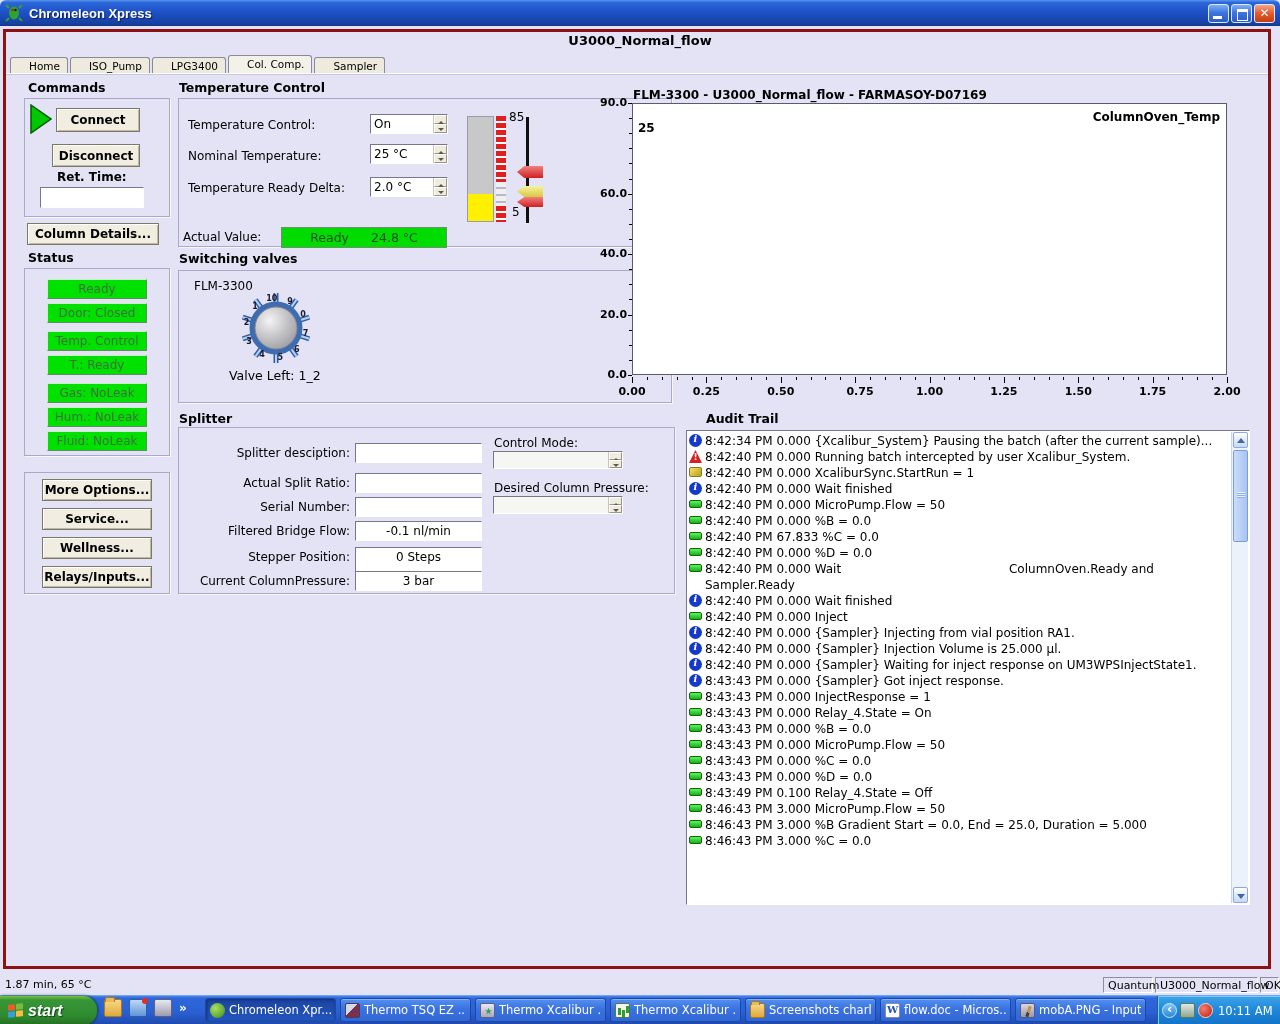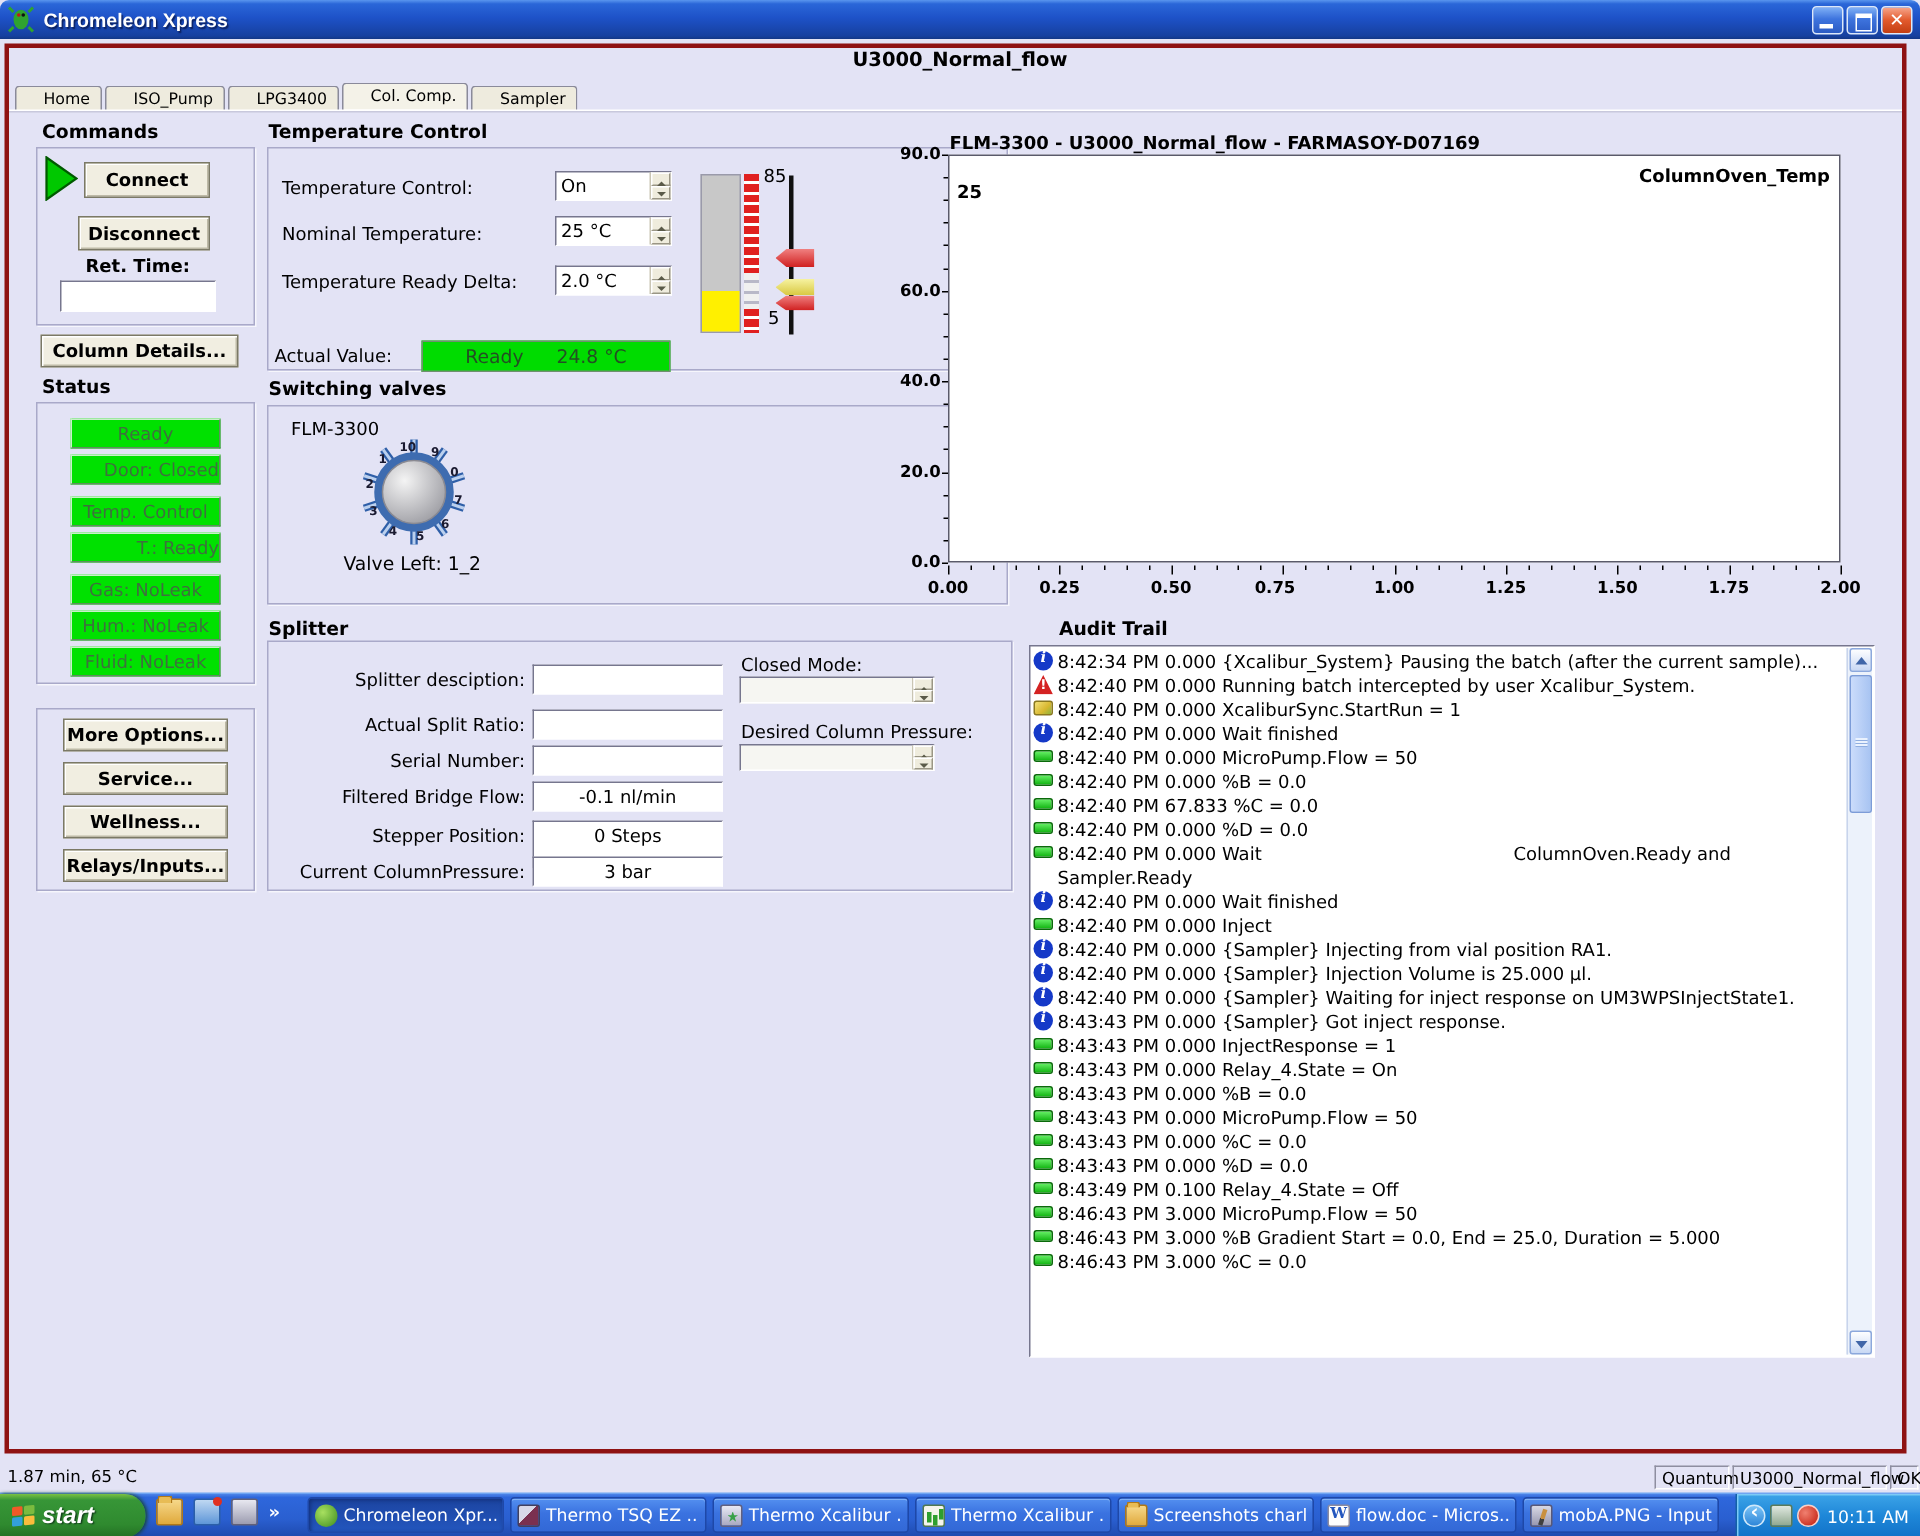--- a/index.html
+++ b/index.html
@@ -54,21 +54,21 @@
   #btn-box { left:24px; top:472px; width:146px; height:122px; display:flex; flex-direction:column;
     align-items:center; padding-top:6px; gap:7px; }
   .ret-input { position:absolute; left:40px; top:187px; width:104px; height:21px; font-size:12px; padding:0 3px; }
 
   
   #status-box { left:24px; top:268px; width:146px; height:188px; display:flex; flex-direction:column;
     align-items:center; padding-top:10px; }
   .badge { width:100px; height:20px; margin-bottom:4px; text-align:center; line-height:18px;
     font-size:12px; color:#3F6F3F; background:#00E100;
     border:1px solid; border-color:#C9EFC9 #5F8F5F #5F8F5F #C9EFC9; }
-  .badge.gap { margin-bottom:8px;text-align:right; }
+  .badge.gap { margin-bottom:8px; }
 
   
   .spin { position:absolute; display:flex; background:#fff; border:1px solid;
     border-color:#76768E #FFFFFF #FFFFFF #76768E; }
   .spin.gray { background:#F6F6F2; }
   .spin-val { flex:1; font-size:12px; padding:2px 0 0 3px; overflow:hidden; white-space:nowrap; }
   .spin-btns { width:14px; display:flex; flex-direction:column; border-left:1px solid #C9C5B4; }
   .sbu,.sbd { flex:1; background:#EFECDD; border:1px solid #FFFFFF; border-right-color:#9A9685;
     border-bottom-color:#9A9685; position:relative; }
   .sbu::after { content:""; position:absolute; left:3px; top:2px; border:3px solid transparent; border-bottom:3px solid #5A5A48; }
@@ -370,21 +370,21 @@
   <div class="vbox sunken" style="left:355px;top:473px;width:127px;height:20px"></div>
   <div class="slabel" style="left:140px;top:500px">Serial Number:</div>
   <div class="vbox sunken" style="left:355px;top:497px;width:127px;height:20px"></div>
   <div class="slabel" style="left:140px;top:524px">Filtered Bridge Flow:</div>
   <div class="vbox sunken" style="left:355px;top:521px;width:127px;height:20px">-0.1 nl/min</div>
   <div class="slabel" style="left:140px;top:550px">Stepper Position:</div>
   <div class="vbox sunken" style="left:355px;top:547px;width:127px;height:32px">0 Steps</div>
   <div class="slabel" style="left:140px;top:574px">Current ColumnPressure:</div>
   <div class="vbox sunken" style="left:355px;top:571px;width:127px;height:20px">3 bar</div>
 
-  <div class="flabel" style="left:494px;top:436px">Closed Mode:</div>
+  <div class="flabel" style="left:494px;top:436px">Control Mode:</div>
   <div class="spin gray" style="left:493px;top:451px;width:130px;height:18px">
     <span class="spin-val"></span>
     <span class="spin-btns">
         <span class="sbu"></span>
         <span class="sbd"></span>
       </span>
   </div>
   <div class="flabel" style="left:494px;top:481px">Desired Column Pressure:</div>
   <div class="spin gray" style="left:493px;top:496px;width:130px;height:18px">
     <span class="spin-val"></span>
@@ -422,21 +422,21 @@
       <div class="ytick-minor" style="top: 75.4444px;"></div>
       <div class="ytick-minor" style="top: 60.3333px;"></div>
       <div class="ytick-minor" style="top: 45.2222px;"></div>
       <div class="ytick-minor" style="top: 30.1111px;"></div>
       <div class="xtick-label" style="left: 12px;">0.00</div>
       <div class="xtick-major" style="left: 32px;"></div>
       <div class="xtick-label" style="left: 86.375px;">0.25</div>
       <div class="xtick-major" style="left: 106.375px;"></div>
       <div class="xtick-label" style="left: 160.75px;">0.50</div>
       <div class="xtick-major" style="left: 180.75px;"></div>
-      <div class="xtick-label" style="left: 230px;">0.75</div>
+      <div class="xtick-label" style="left: 240px;">0.75</div>
       <div class="xtick-major" style="left: 255.125px;"></div>
       <div class="xtick-label" style="left: 309.5px;">1.00</div>
       <div class="xtick-major" style="left: 329.5px;"></div>
       <div class="xtick-label" style="left: 383.875px;">1.25</div>
       <div class="xtick-major" style="left: 403.875px;"></div>
       <div class="xtick-label" style="left: 458.25px;">1.50</div>
       <div class="xtick-major" style="left: 478.25px;"></div>
       <div class="xtick-label" style="left: 532.625px;">1.75</div>
       <div class="xtick-major" style="left: 552.625px;"></div>
       <div class="xtick-label" style="left: 607px;">2.00</div>

